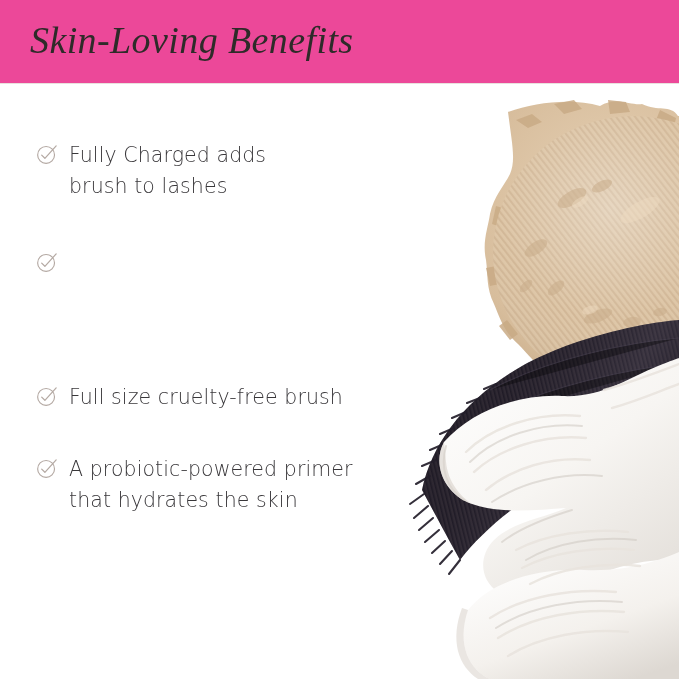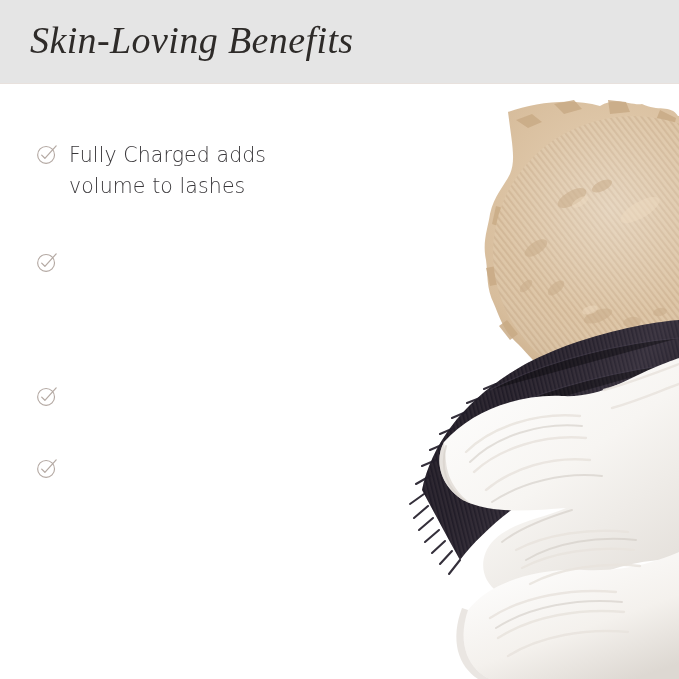--- a/index.html
+++ b/index.html
@@ -19,21 +19,21 @@
     overflow: hidden;
   }
 
   
   #header-band {
     position: absolute;
     left: 0;
     top: 0;
     width: 679px;
     height: 84px;
-    background: #e5e5e5;
+    background: #ec4899;
     border-bottom: 1px solid #e8e1dd;
     box-sizing: border-box;
   }
   #page-title {
     position: absolute;
     left: 30px;
     top: 18px;
     font-family: "Liberation Serif", "DejaVu Serif", serif;
     font-style: italic;
     font-size: 38px;
@@ -98,42 +98,45 @@
   </div>
 
   <div id="benefits-list">
 
     <div class="benefit-item" data-idx="0">
       <svg class="check-icon" viewBox="0 0 24 24">
         <circle cx="11" cy="13" r="9.2" fill="none" stroke="#b4a9a3" stroke-width="1.25"></circle>
         <path d="M6.2 13.2 L9.7 16.7 L22 3.2" fill="none" stroke="#b4a9a3" stroke-width="1.35" stroke-linecap="round" stroke-linejoin="round"></path>
       </svg>
       <div class="benefit-text">Fully Charged adds
-volume to lashes</div>
+brush to lashes</div>
     </div>
 
     <div class="benefit-item" data-idx="1">
       <svg class="check-icon" viewBox="0 0 24 24">
         <circle cx="11" cy="13" r="9.2" fill="none" stroke="#b4a9a3" stroke-width="1.25"></circle>
         <path d="M6.2 13.2 L9.7 16.7 L22 3.2" fill="none" stroke="#b4a9a3" stroke-width="1.35" stroke-linecap="round" stroke-linejoin="round"></path>
       </svg>
     </div>
 
     <div class="benefit-item" data-idx="2">
       <svg class="check-icon" viewBox="0 0 24 24">
         <circle cx="11" cy="13" r="9.2" fill="none" stroke="#b4a9a3" stroke-width="1.25"></circle>
         <path d="M6.2 13.2 L9.7 16.7 L22 3.2" fill="none" stroke="#b4a9a3" stroke-width="1.35" stroke-linecap="round" stroke-linejoin="round"></path>
       </svg>
+      <div class="benefit-text">Full size cruelty-free brush</div>
     </div>
 
     <div class="benefit-item" data-idx="3">
       <svg class="check-icon" viewBox="0 0 24 24">
         <circle cx="11" cy="13" r="9.2" fill="none" stroke="#b4a9a3" stroke-width="1.25"></circle>
         <path d="M6.2 13.2 L9.7 16.7 L22 3.2" fill="none" stroke="#b4a9a3" stroke-width="1.35" stroke-linecap="round" stroke-linejoin="round"></path>
       </svg>
+      <div class="benefit-text">A probiotic-powered primer
+that hydrates the skin</div>
     </div>
 
   </div>
 
   <div id="swatch-art">
     <svg width="339" height="589" viewBox="0 0 339 589" xmlns="http://www.w3.org/2000/svg">
       <defs>
 
         <pattern id="powderStripe" width="5" height="5" patternUnits="userSpaceOnUse" patternTransform="rotate(-38)">
           <rect width="5" height="5" fill="#dcc3a2"></rect>

